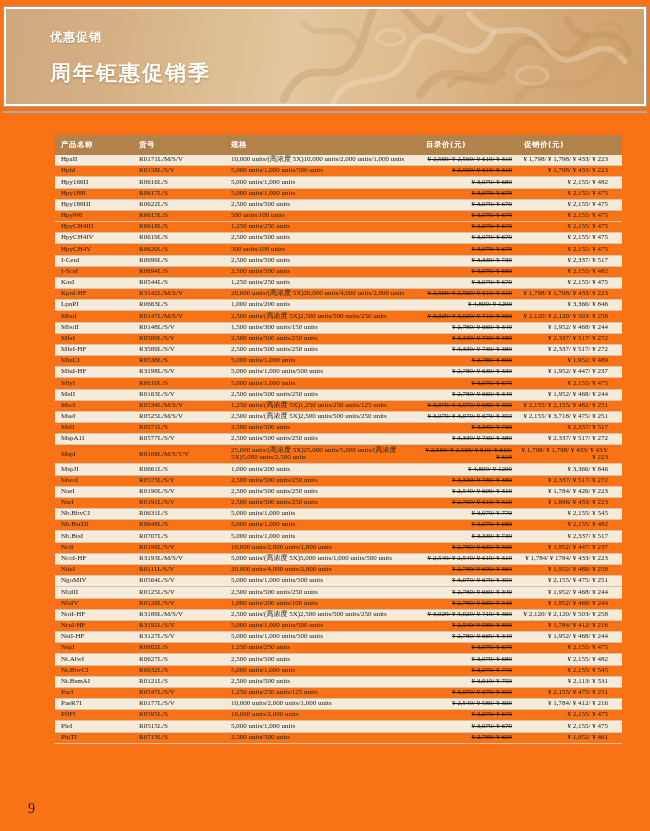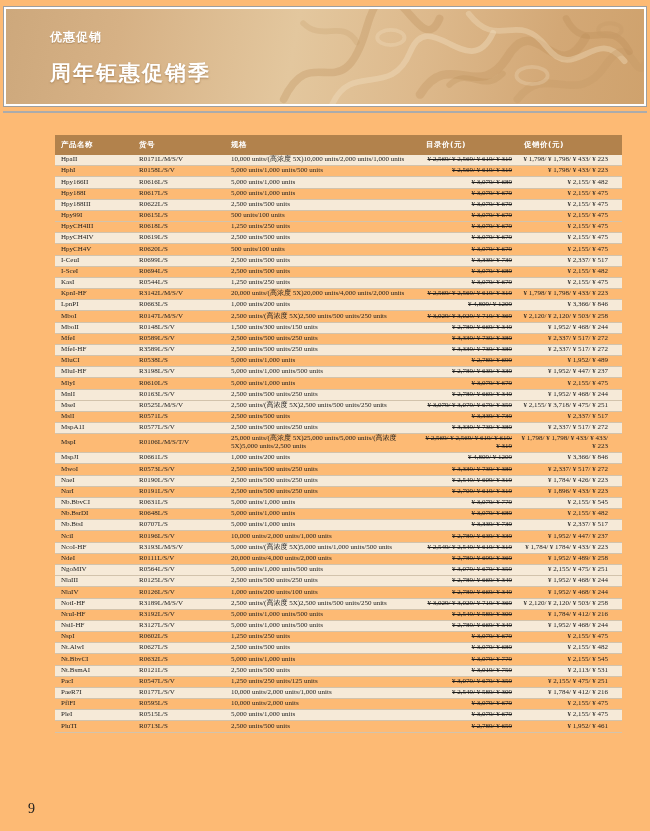--- a/index.html
+++ b/index.html
@@ -1,18 +1,18 @@
 <!DOCTYPE html>
 <html><head>
 <meta charset="utf-8">
 <style>
   html,body { margin:0; padding:0; background:#ffffff; }
   .page {
     position:relative; width:650px; height:831px; overflow:hidden;
-    background:#fdba74; font-family:"Liberation Serif","DejaVu Serif",serif;
+    background:#f97316; font-family:"Liberation Serif","DejaVu Serif",serif;
   }
   
   .banner-frame {
     position:absolute; left:3px; right:3px; top:6px; height:101px;
     border:1px solid #9e9e9e; background:#fff; padding:2px; box-sizing:border-box;
   }
   .banner {
     position:relative; width:100%; height:100%; overflow:hidden;
     background:linear-gradient(100deg,#cda87c 0%,#d6b185 18%,#e3c79e 45%,#ddb98c 65%,#d3a876 85%,#cfa26d 100%);
   }
@@ -250,20 +250,27 @@
       <td class="num"><span class="struck">¥ 3,079/ ¥ 679</span></td>
       <td class="num promo">¥ 2,155/ ¥ 475</td>
     </tr>
         <tr class="alt">
       <td>MnlI</td>
       <td>R0163L/S/V</td>
       <td>2,500 units/500 units/250 units</td>
       <td class="num"><span class="struck">¥ 2,789/ ¥ 669/ ¥ 349</span></td>
       <td class="num promo">¥ 1,952/ ¥ 468/ ¥ 244</td>
     </tr>
+        <tr>
+      <td>MscI</td>
+      <td>R0534L/M/S/V</td>
+      <td>1,250 units/(高浓度 5X)1,250 units/250 units/125 units</td>
+      <td class="num"><span class="struck">¥ 3,079/ ¥ 3,079/ ¥ 689/ ¥ 359</span></td>
+      <td class="num promo">¥ 2,155/ ¥ 2,155/ ¥ 482/ ¥ 251</td>
+    </tr>
         <tr class="alt">
       <td>MseI</td>
       <td>R0525L/M/S/V</td>
       <td>2,500 units/(高浓度 5X)2,500 units/500 units/250 units</td>
       <td class="num"><span class="struck">¥ 3,079/ ¥ 3,079/ ¥ 679/ ¥ 359</span></td>
       <td class="num promo">¥ 2,155/ ¥ 3,718/ ¥ 475/ ¥ 251</td>
     </tr>
         <tr>
       <td>MslI</td>
       <td>R0571L/S</td>

